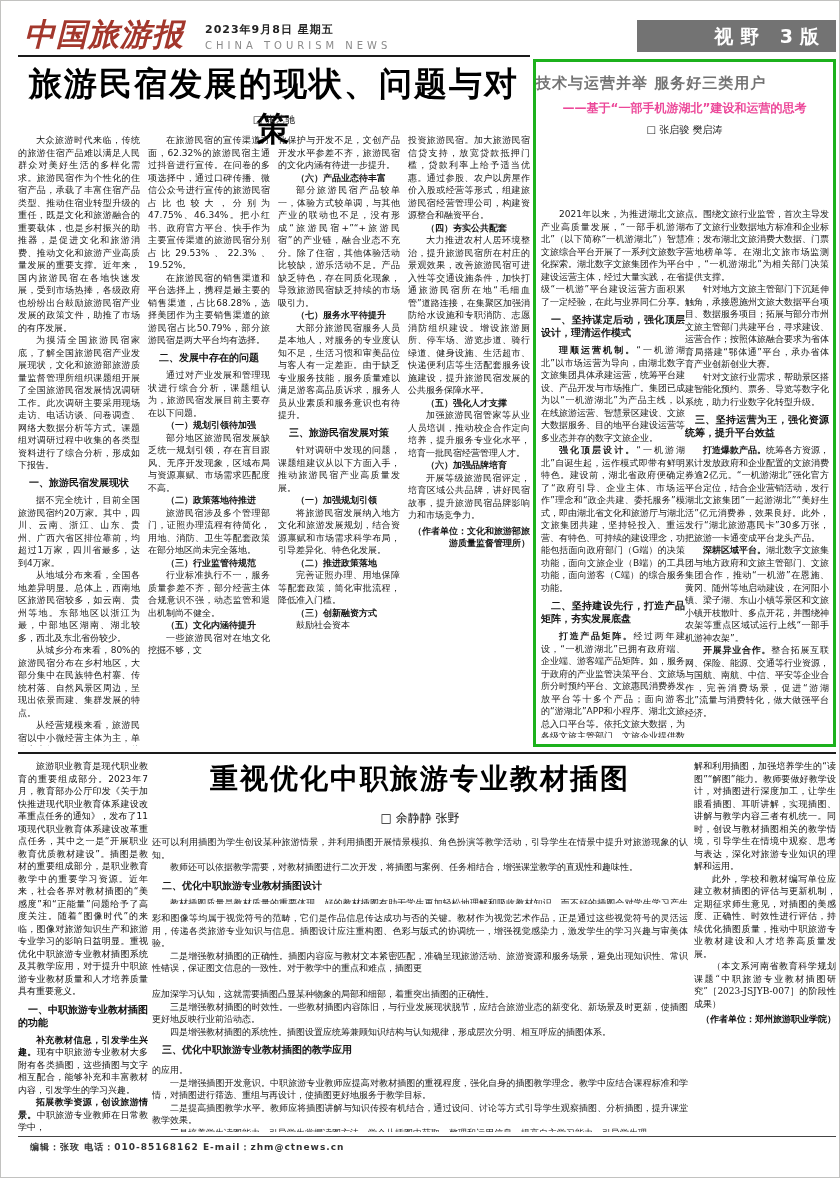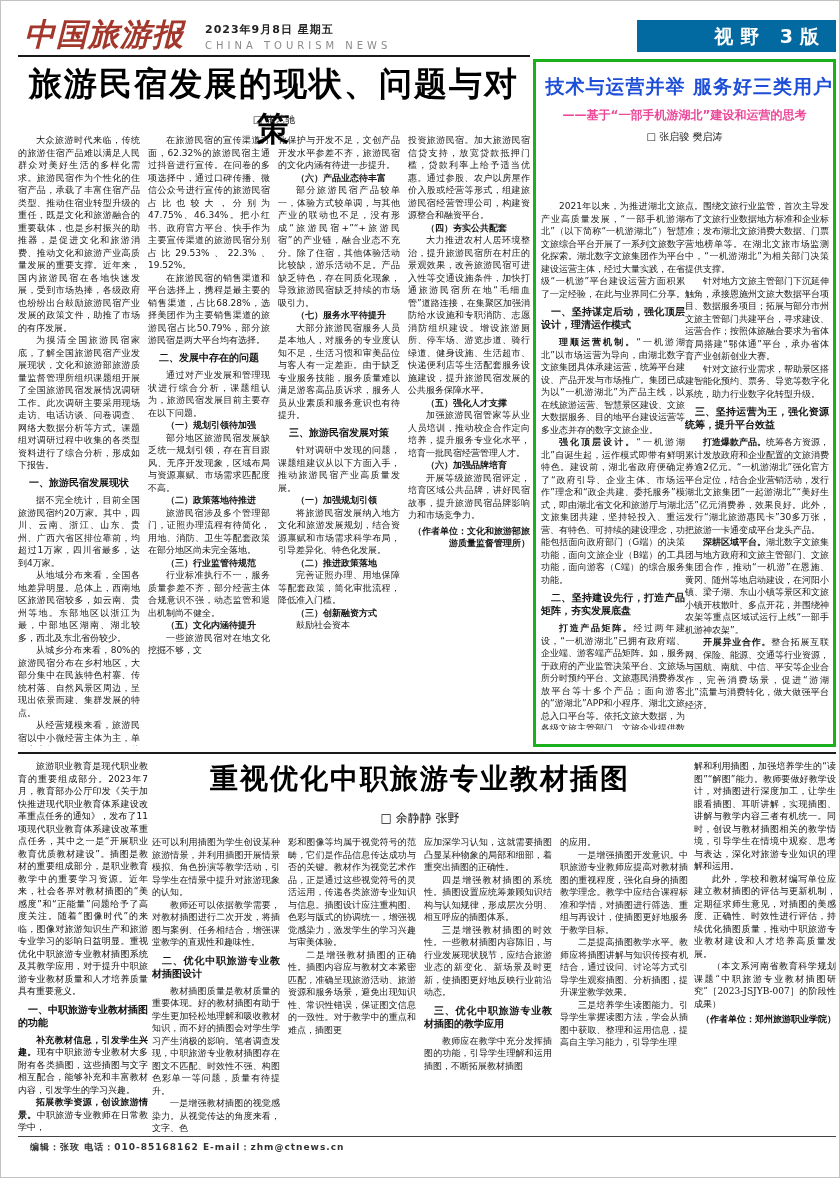--- a/index.html
+++ b/index.html
@@ -6,21 +6,21 @@
   .page{position:relative;width:840px;height:1178px;background:#fff;margin:0 auto;
         font-family:"DejaVu Sans",sans-serif;color:#111;overflow:hidden;
         box-shadow:0 0 0 1px #c2c2c0 inset;}
   
   .logo{position:absolute;left:24px;top:12px;width:175px;height:44px;
         font-family:"DejaVu Serif",serif;font-style:italic;font-weight:bold;
         font-size:31px;color:#a3372c;letter-spacing:1px;line-height:44px;white-space:nowrap;}
   .dateblk{position:absolute;left:205px;top:22px;}
   .date{font-size:11px;font-weight:bold;color:#222;letter-spacing:1px;}
   .engname{font-size:10px;color:#8a8a8a;letter-spacing:4px;margin-top:3px;}
-  .sectionbox{position:absolute;left:637px;top:20px;width:199px;height:32px;background:#0369a1;
+  .sectionbox{position:absolute;left:637px;top:20px;width:199px;height:32px;background:#737373;
         color:#fff;font-size:19px;font-weight:bold;letter-spacing:7px;text-align:right;
         line-height:32px;padding-right:10px;box-sizing:border-box;}
   .rule-top{position:absolute;left:18px;top:55px;width:512px;height:2px;background:#1a1a1a;}
   
   .cols{display:flex;gap:8px;position:absolute;overflow:hidden;}
   .col{flex:1 1 0;overflow:hidden;text-align:justify;font-size:9px;line-height:12.5px;color:#181818;}
   .blk{margin:0;}
   .blk.p{text-indent:2em;}
   .blk.pc{text-indent:0;}
   .blk.hc{font-weight:bold;text-align:center;text-indent:0;font-size:10px;margin:5px 0;}
@@ -31,33 +31,33 @@
   .lead{font-weight:bold;font-family:"DejaVu Serif",serif;}
   
   .main-headline{position:absolute;left:18px;top:62px;width:512px;text-align:center;
         font-family:"DejaVu Serif",serif;font-weight:bold;font-size:33px;letter-spacing:2px;color:#000;}
   .main-byline{position:absolute;left:18px;top:113px;width:512px;text-align:center;
         font-size:10px;color:#222;}
   .main-cols{left:18px;top:134px;width:512px;height:612px;}
   
   .feature{position:absolute;left:533px;top:59px;width:303px;height:688px;
         border:3px solid #1cb11c;box-sizing:border-box;background:#fff;}
-  .f-title{margin-top:12px;text-align:right;font-family:"DejaVu Serif",serif;
-        font-weight:bold;font-size:19px;letter-spacing:1px;color:#1d4ed8;}
+  .f-title{margin-top:12px;text-align:left;font-family:"DejaVu Serif",serif;
+        font-weight:bold;font-size:15px;letter-spacing:1px;color:#737373;}
   .f-sub{margin-top:7px;text-align:center;font-weight:bold;font-size:12px;color:#ec4899;}
   .f-byline{margin-top:6px;text-align:center;font-size:10px;color:#222;}
-  .f-cols{left:541px;top:200px;width:288px;height:530px;gap:0;}
+  .f-cols{left:541px;top:208px;width:288px;height:530px;gap:0;}
   
   .rule-mid{position:absolute;left:18px;top:752px;width:818px;height:2px;background:#1a1a1a;}
   .b-intro{position:absolute;left:18px;top:760px;width:130px;height:372px;overflow:hidden;
         text-align:justify;font-size:9px;line-height:12.5px;}
   .b-headline{position:absolute;left:152px;top:760px;width:536px;text-align:center;
         font-family:Liberation Mono, monospace;font-weight:bold;font-size:28px;letter-spacing:2px;color:#000;}
   .b-byline{position:absolute;left:152px;top:810px;width:536px;text-align:center;font-size:12px;}
-  .b-cols{left:152px;top:836px;width:536px;height:296px;}
+  .b-cols{left:152px;top:836px;width:536px;height:296px;flex-direction:column;}
   .b-right{position:absolute;left:694px;top:760px;width:142px;height:372px;overflow:hidden;
         text-align:justify;font-size:9px;line-height:12.5px;}
   
   .rule-foot{position:absolute;left:18px;top:1136px;width:818px;height:1px;background:#444;}
   .footer{position:absolute;left:30px;top:1141px;font-size:9px;font-weight:bold;color:#333;letter-spacing:1px;}
 </style>
 </head>
 <body>
 
 <div class="page">
@@ -165,22 +165,22 @@
         <div class="blk h">二、优化中职旅游专业教材插图设计</div>
         <div class="blk p">教材插图质量是教材质量的重要体现。好的教材插图有助于学生更加轻松地理解和吸收教材知识，而不好的插图会对学生学习产生消极的影响。笔者调查发现，中职旅游专业教材插图存在图文不匹配、时效性不强、构图色彩单一等问题，质量有待提升。</div>
         <div class="blk p">一是增强教材插图的视觉感染力。从视觉传达的角度来看，文字、色</div>
       </div>
       <div class="col">
         <div class="blk pc">彩和图像等均属于视觉符号的范畴，它们是作品信息传达成功与否的关键。教材作为视觉艺术作品，正是通过这些视觉符号的灵活运用，传递各类旅游专业知识与信息。插图设计应注重构图、色彩与版式的协调统一，增强视觉感染力，激发学生的学习兴趣与审美体验。</div>
         <div class="blk p">二是增强教材插图的正确性。插图内容应与教材文本紧密匹配，准确呈现旅游活动、旅游资源和服务场景，避免出现知识性、常识性错误，保证图文信息的一致性。对于教学中的重点和难点，插图更</div>
       </div>
       <div class="col">
         <div class="blk pc">应加深学习认知，这就需要插图凸显某种物象的局部和细部，着重突出插图的正确性。</div>
+        <div class="blk p">三是增强教材插图的时效性。一些教材插图内容陈旧，与行业发展现状脱节，应结合旅游业态的新变化、新场景及时更新，使插图更好地反映行业前沿动态。</div>
         <div class="blk p">四是增强教材插图的系统性。插图设置应统筹兼顾知识结构与认知规律，形成层次分明、相互呼应的插图体系。</div>
-        <div class="blk p">三是增强教材插图的时效性。一些教材插图内容陈旧，与行业发展现状脱节，应结合旅游业态的新变化、新场景及时更新，使插图更好地反映行业前沿动态。</div>
         <div class="blk h">三、优化中职旅游专业教材插图的教学应用</div>
         <div class="blk p">教师应在教学中充分发挥插图的功能，引导学生理解和运用插图，不断拓展教材插图</div>
       </div>
       <div class="col">
         <div class="blk pc">的应用。</div>
         <div class="blk p">一是增强插图开发意识。中职旅游专业教师应提高对教材插图的重视程度，强化自身的插图教学理念。教学中应结合课程标准和学情，对插图进行筛选、重组与再设计，使插图更好地服务于教学目标。</div>
         <div class="blk p">二是提高插图教学水平。教师应将插图讲解与知识传授有机结合，通过设问、讨论等方式引导学生观察插图、分析插图，提升课堂教学效果。</div>
         <div class="blk p">三是培养学生读图能力。引导学生掌握读图方法，学会从插图中获取、整理和运用信息，提高自主学习能力，引导学生理</div>
       </div>
     </div>

